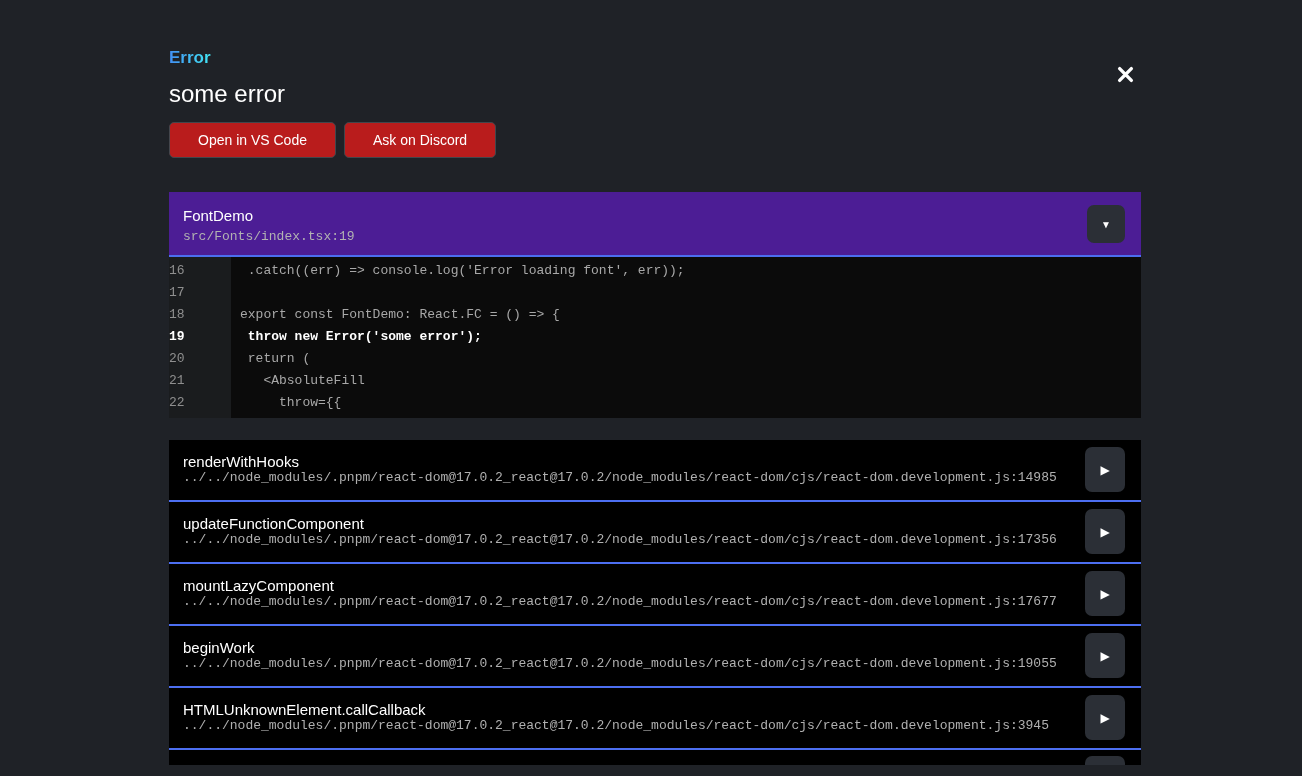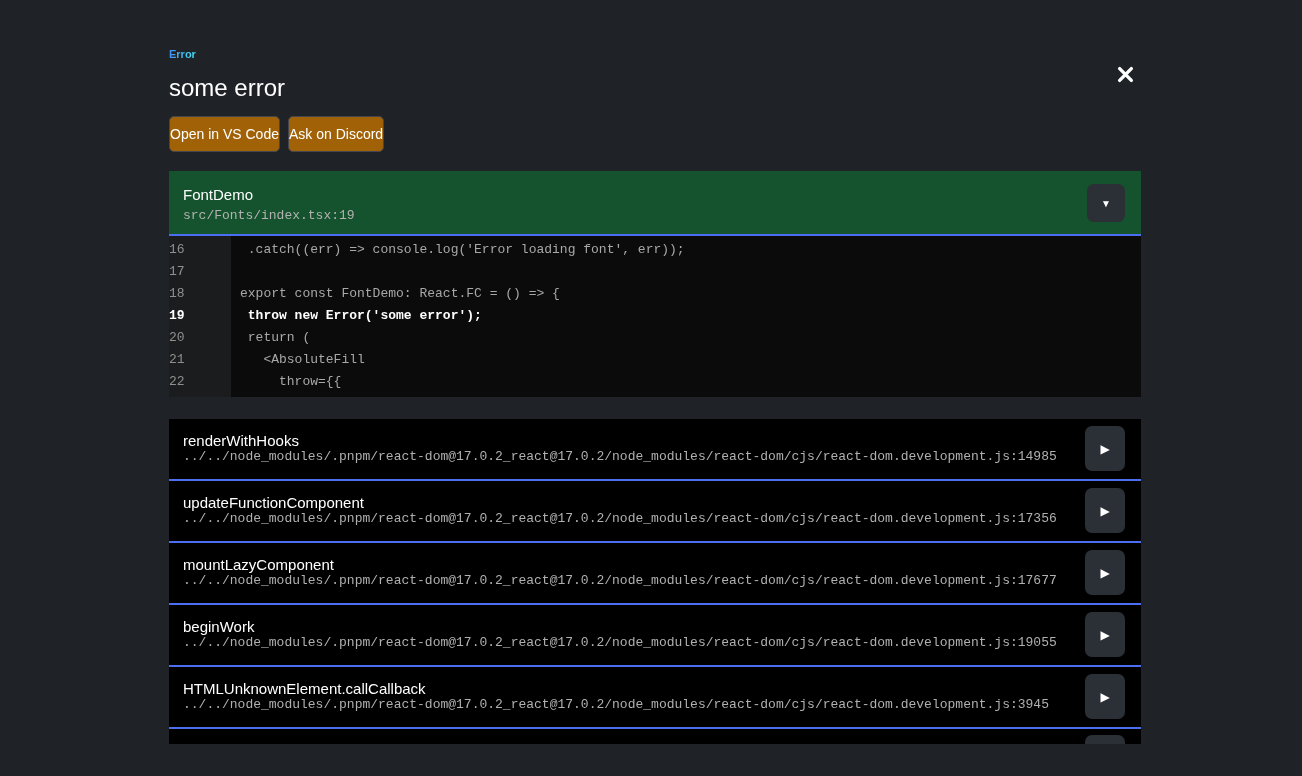--- a/index.html
+++ b/index.html
@@ -11,21 +11,21 @@
     overflow: hidden;
   }
   .container {
     position: absolute;
     left: 169px;
     top: 0;
     width: 972px;
   }
   .error-type {
     margin-top: 48px;
-    font-size: 11px;
+    font-size: 17px;
     font-weight: 700;
     display: inline-block;
     background: linear-gradient(90deg, var(--gradient-from, #4290f5), var(--gradient-to, #42e9f5));
     -webkit-background-clip: text;
     background-clip: text;
     color: transparent;
   }
   .error-message {
     margin-top: 13px;
     font-size: 24px;
@@ -33,22 +33,22 @@
     color: #ffffff;
     line-height: 26px;
   }
   .actions {
     margin-top: 15px;
     display: flex;
     gap: 8px;
   }
   .action-btn {
     height: 36px;
-    padding: 0 0;
-    background: #a16207;
+    padding: 0 28px;
+    background: #b91c1c;
     border: 1px solid #43464c;
     border-radius: 5px;
     color: #ffffff;
     font-size: 14px;
     font-family: "Liberation Sans", sans-serif;
     cursor: pointer;
     display: flex;
     align-items: center;
   }
   .close-btn {
@@ -59,22 +59,22 @@
     height: 22px;
     background: transparent;
     border: none;
     cursor: pointer;
     display: flex;
     align-items: center;
     justify-content: center;
   }
   
   .code-frame {
-    margin-top: 19px;
-    background: #14532d;
+    margin-top: 34px;
+    background: #4c1d95;
   }
   .frame-header {
     position: relative;
     height: 63px;
     padding: 15px 16px 0 14px;
   }
   .frame-title {
     font-size: 15px;
     color: #ffffff;
     line-height: 17px;

